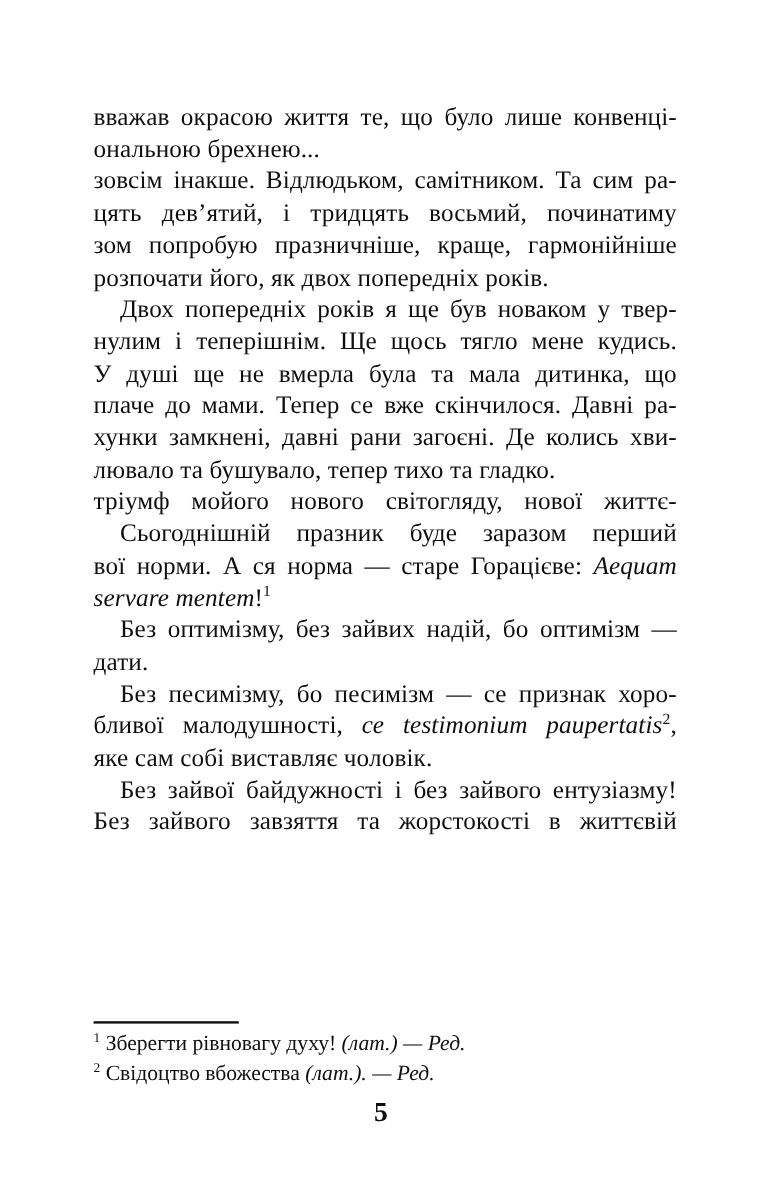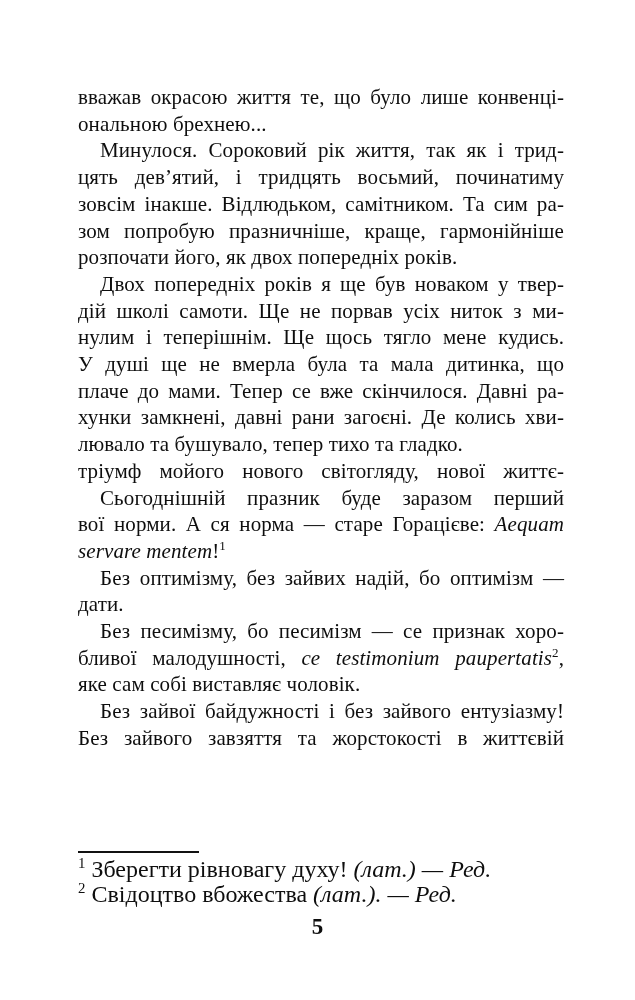--- a/index.html
+++ b/index.html
@@ -34,21 +34,21 @@
   }
   .fn-rule {
     position: absolute;
     left: 78px; top: 851px;
     width: 121px; height: 0;
     border-top: 2px solid #111111;
   }
   .footnotes {
     position: absolute;
     left: 78px; top: 857px; width: 486px;
-    font-size: 24px;
+    font-size: 18px;
     line-height: 25px;
   }
   .footnote { text-align: left; }
   .page-number {
     position: absolute;
     left: 0; top: 913px; width: 635px;
     text-align: center;
     font-size: 23px;
     font-weight: bold;
     line-height: 28px;
@@ -57,29 +57,27 @@
 </head>
 <body style="background: rgb(255, 255, 255);">
 
 <main class="page" style="color: rgb(14, 14, 14);">
   <section class="text-block">
       <div class="paragraph">
         <div class="line just"><span>вважав окрасою життя те, що було лише конвенці-</span></div>
         <div class="line"><span>ональною брехнею...</span></div>
       </div>
       <div class="paragraph">
-        <div class="line just indent"><span>Минулося. Сороковий рік життя, так як і трид-</span></div>
+        <div class="line just"><span>зовсім інакше. Відлюдьком, самітником. Та сим ра-</span></div>
         <div class="line just"><span>цять дев’ятий, і тридцять восьмий, починатиму</span></div>
-        <div class="line just"><span>зовсім інакше. Відлюдьком, самітником. Та сим ра-</span></div>
         <div class="line just"><span>зом попробую празничніше, краще, гармонійніше</span></div>
         <div class="line"><span>розпочати його, як двох попередніх років.</span></div>
       </div>
       <div class="paragraph">
         <div class="line just indent"><span>Двох попередніх років я ще був новаком у твер-</span></div>
-        <div class="line just"><span>дій школі самоти. Ще не порвав усіх ниток з ми-</span></div>
         <div class="line just"><span>нулим і теперішнім. Ще щось тягло мене кудись.</span></div>
         <div class="line just"><span>У душі ще не вмерла була та мала дитинка, що</span></div>
         <div class="line just"><span>плаче до мами. Тепер се вже скінчилося. Давні ра-</span></div>
         <div class="line just"><span>хунки замкнені, давні рани загоєні. Де колись хви-</span></div>
         <div class="line"><span>лювало та бушувало, тепер тихо та гладко.</span></div>
       </div>
       <div class="paragraph">
         <div class="line just"><span>тріумф мойого нового світогляду, нової життє-</span></div>
         <div class="line just indent"><span>Сьогоднішній празник буде заразом перший</span></div>
         <div class="line just"><span>вої норми. А ся норма — старе Горацієве: </span><em>Aequam</em></div>

